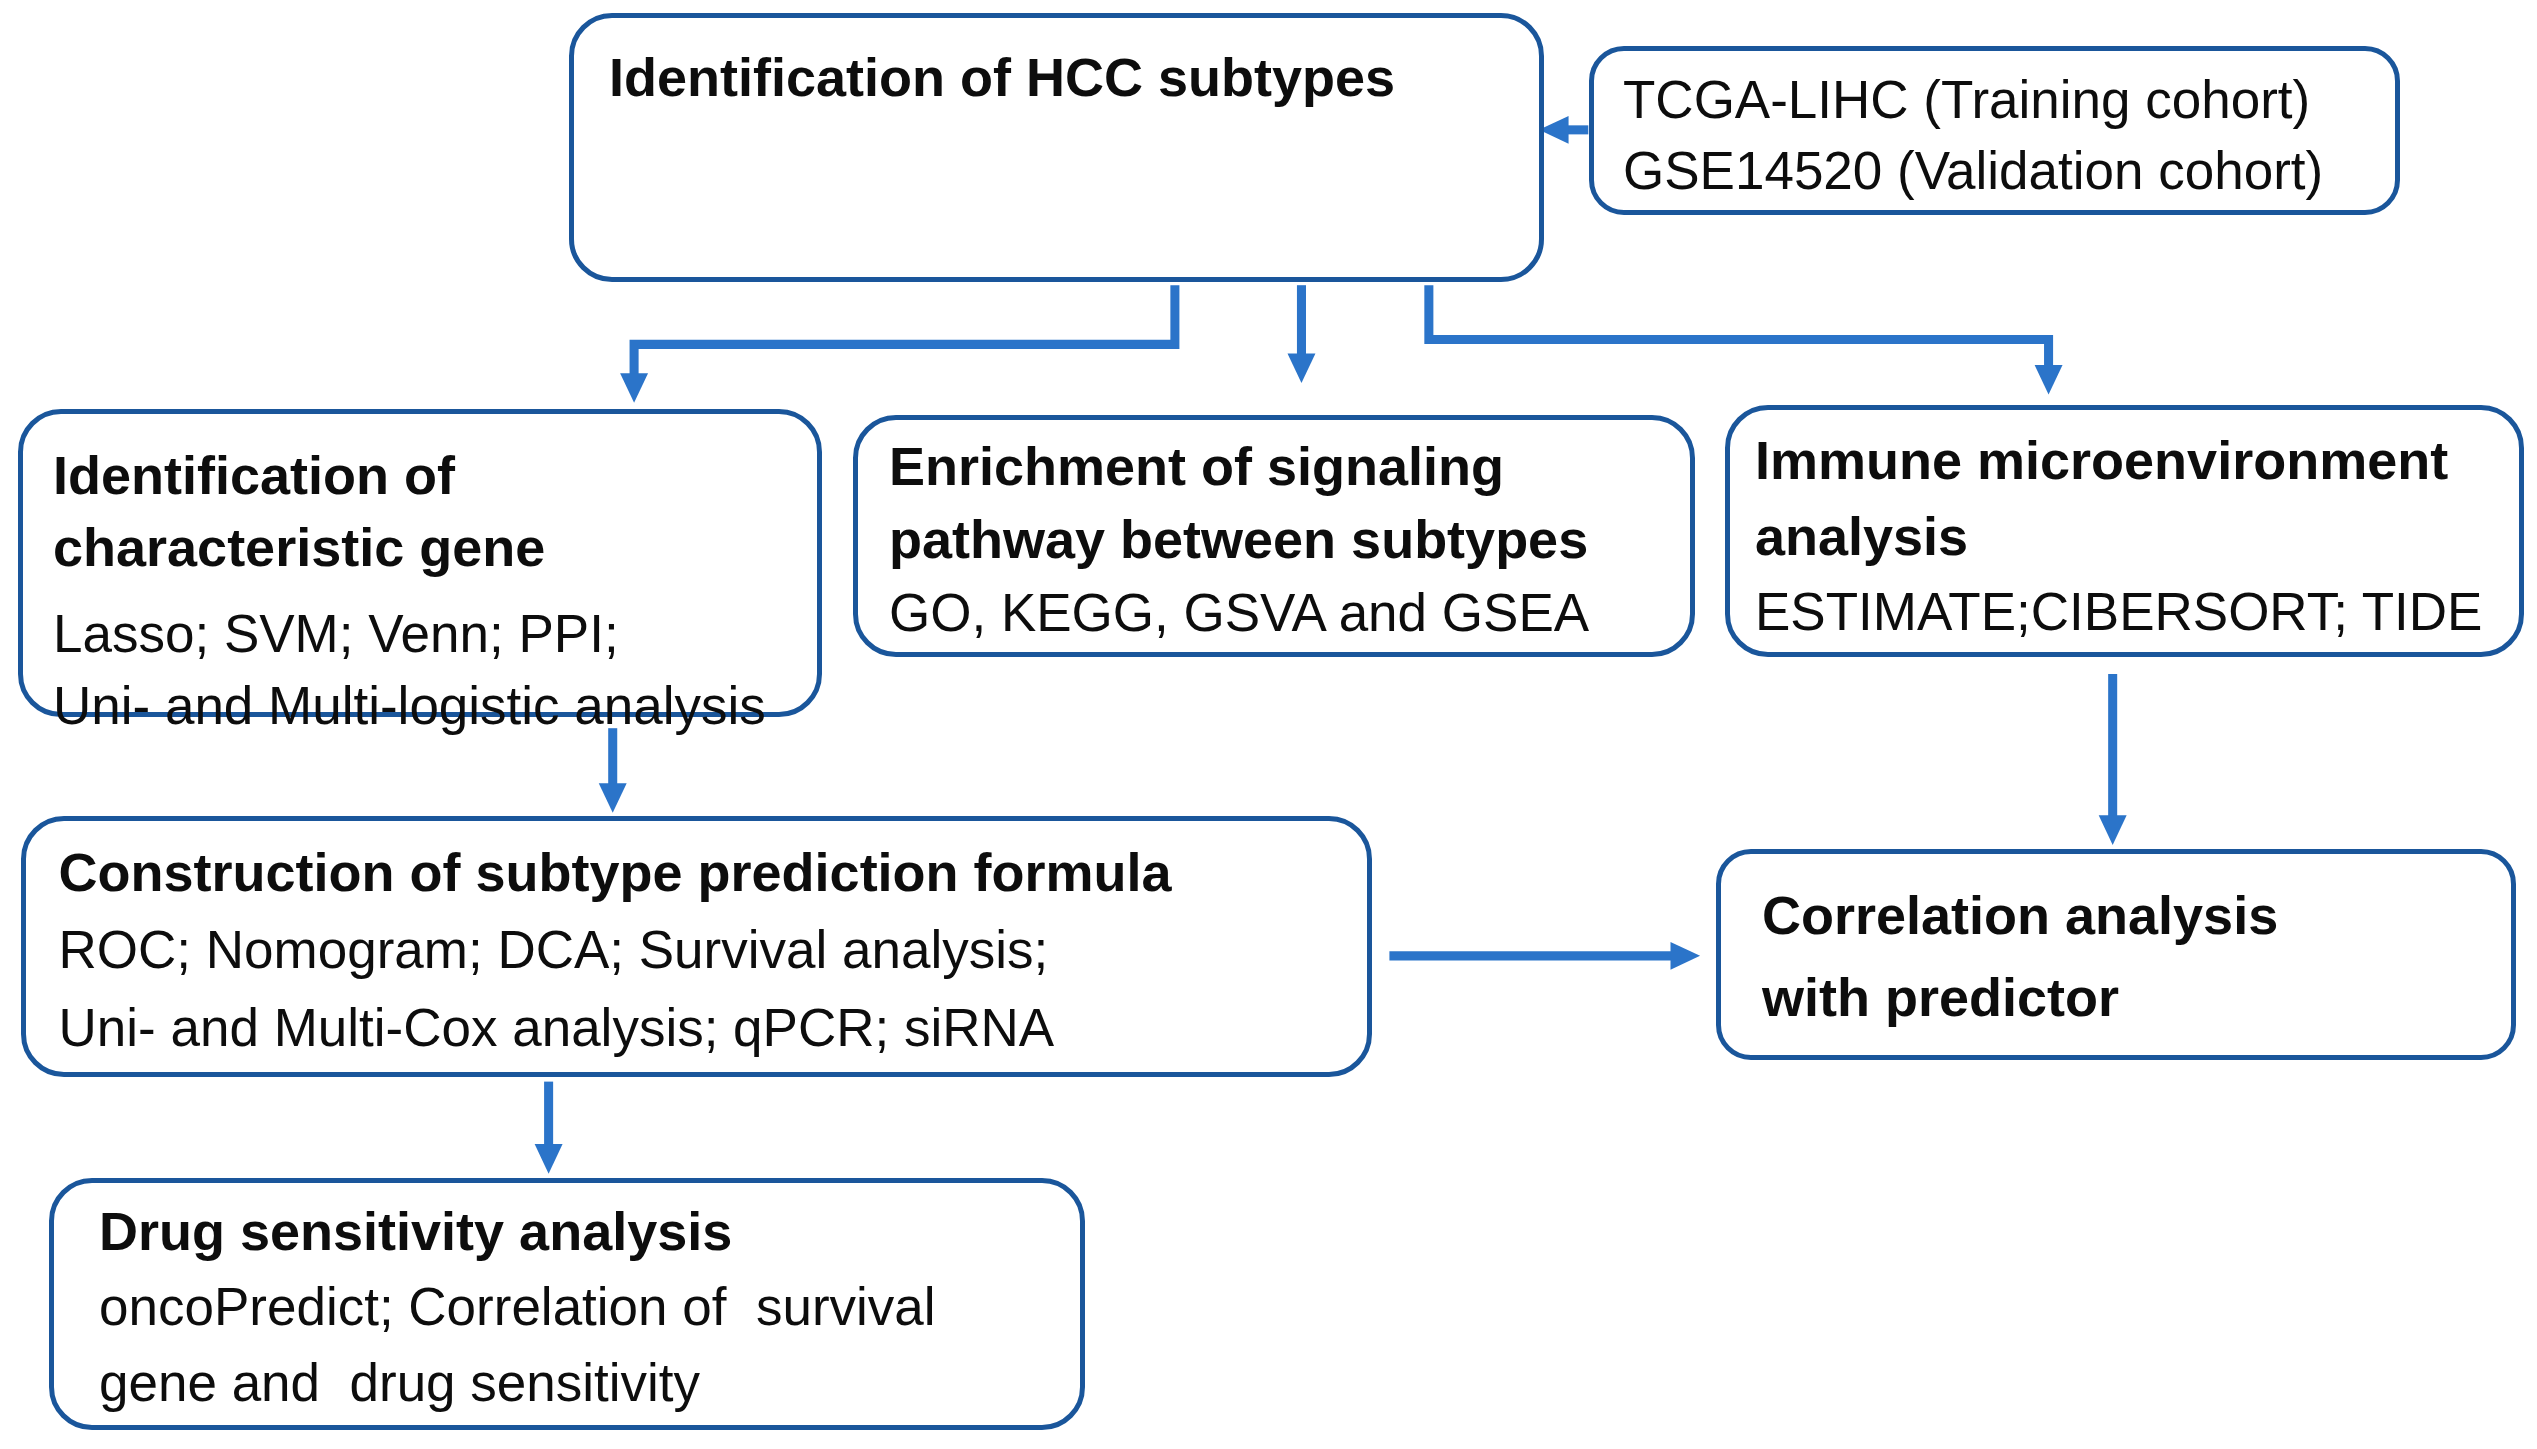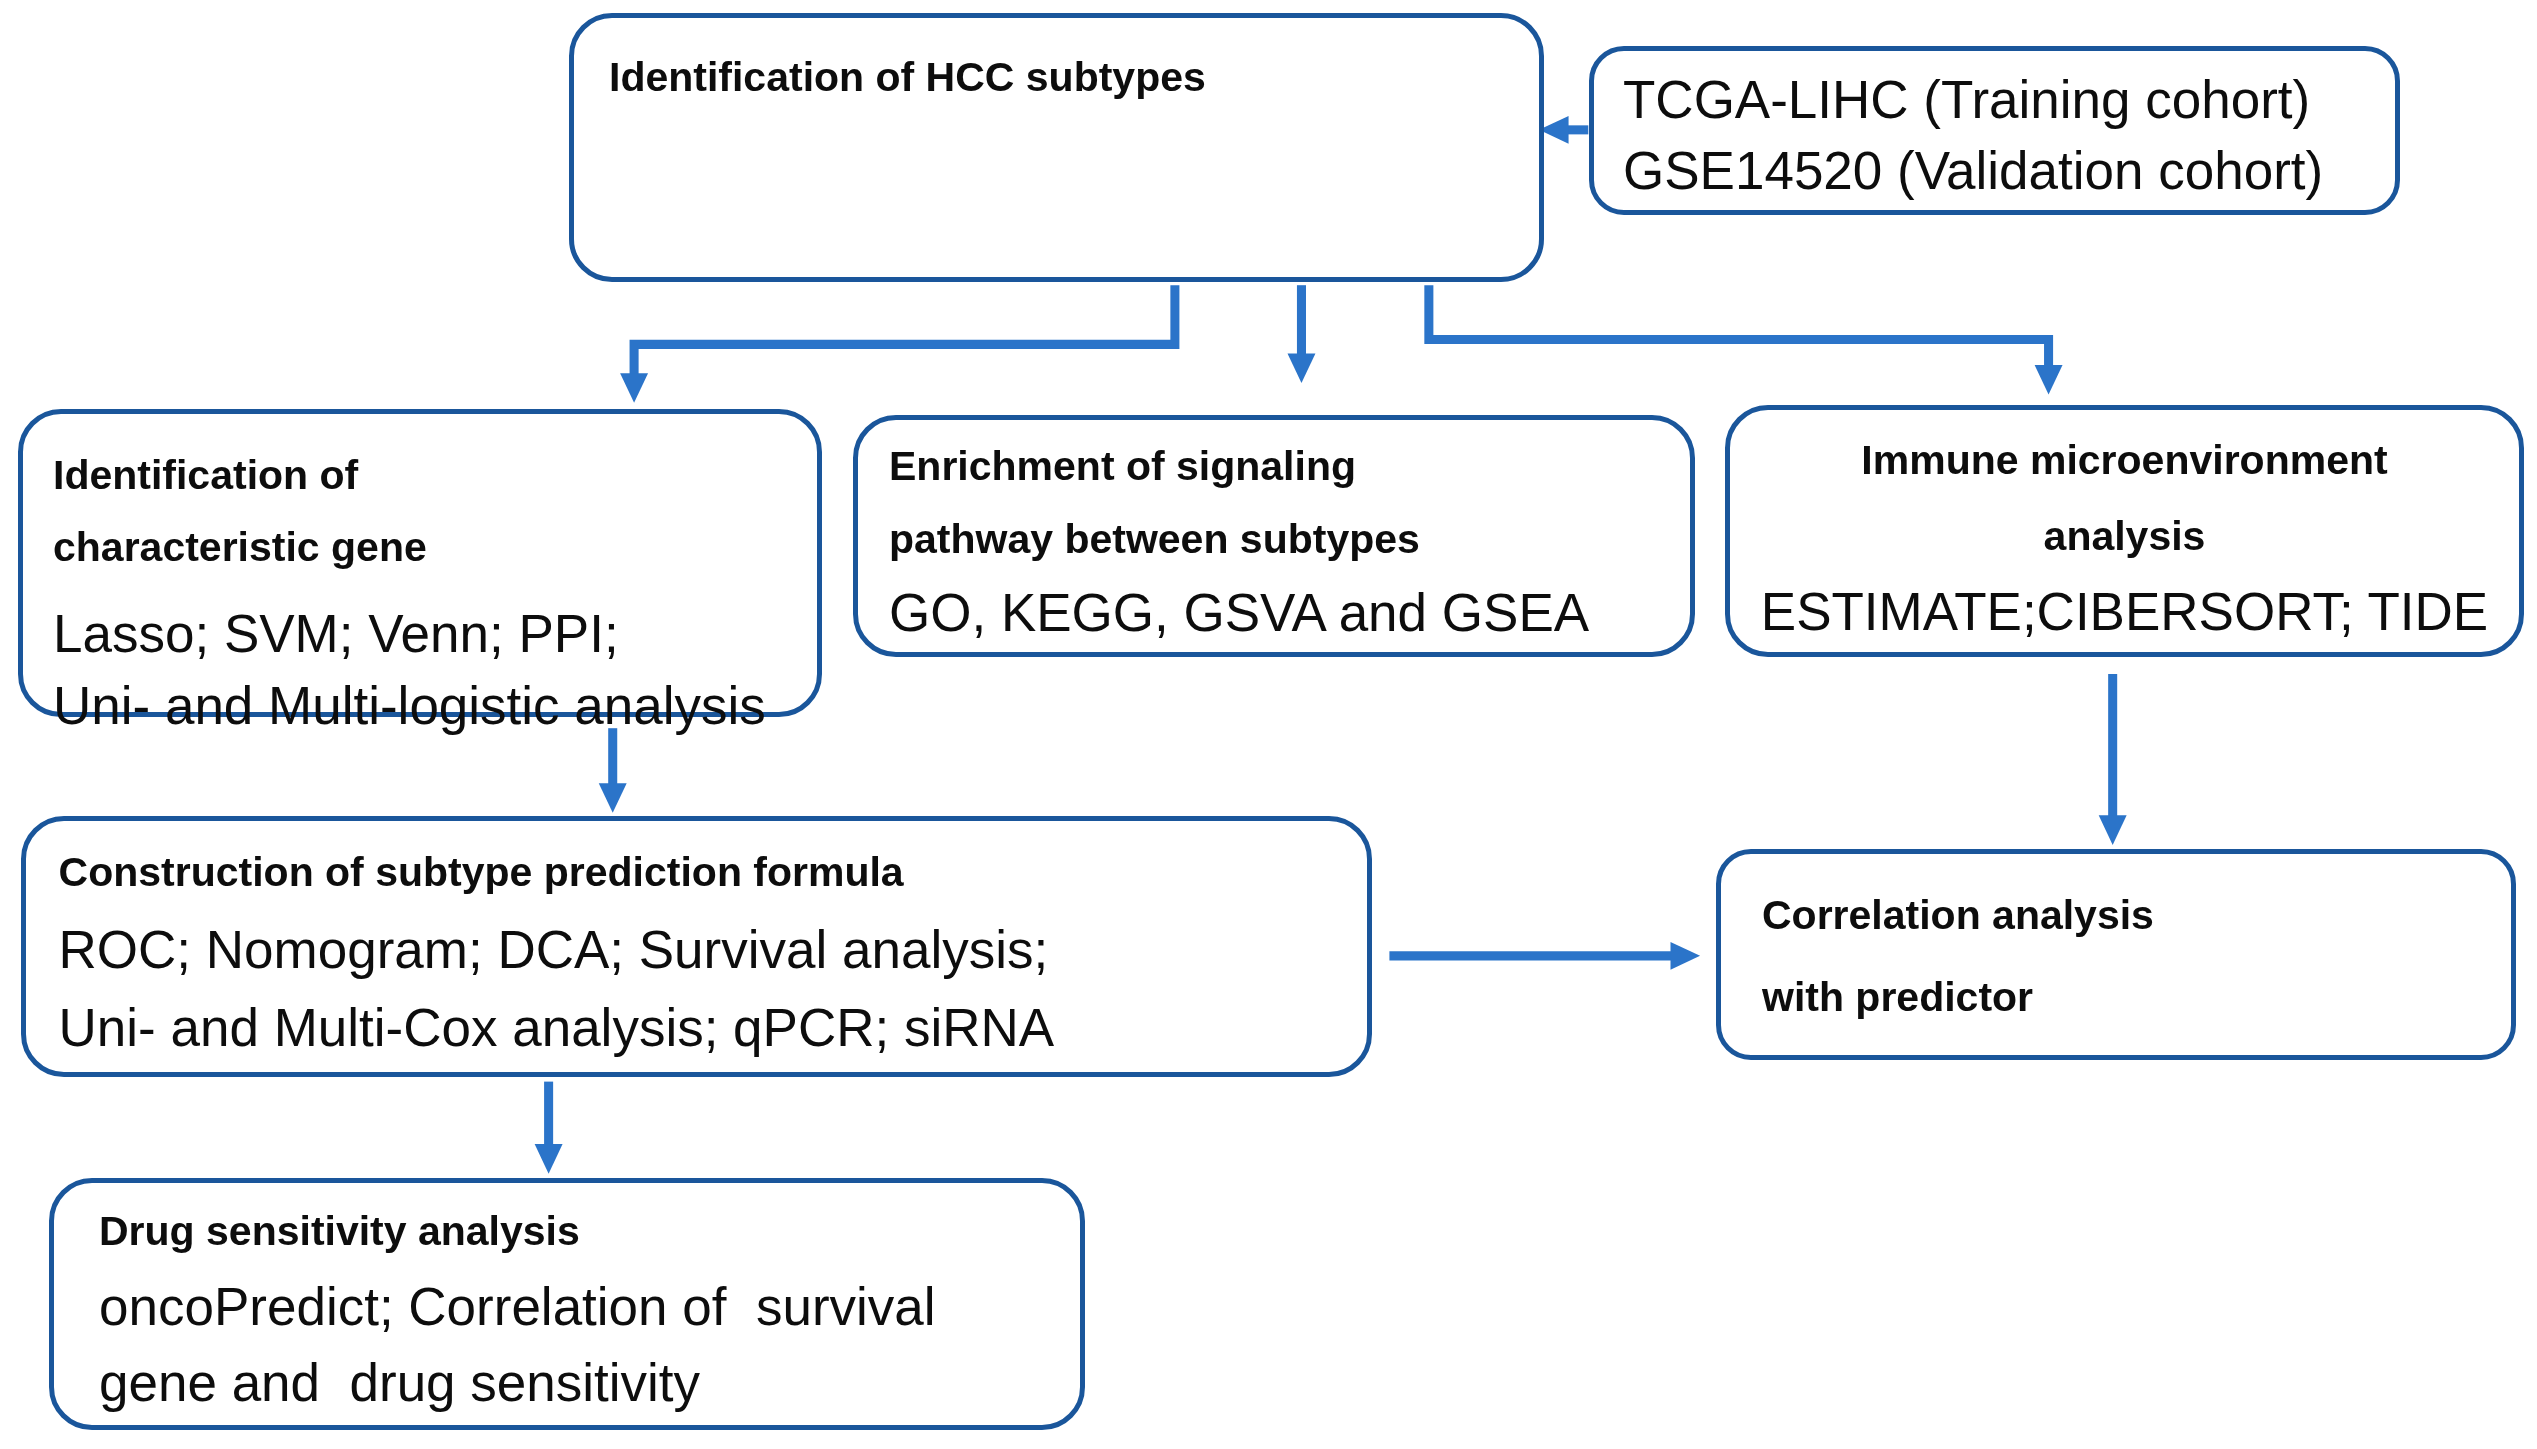--- a/index.html
+++ b/index.html
@@ -34,39 +34,39 @@
   }
   .box {
     position: absolute;
     box-sizing: border-box;
     background: #ffffff;
     border: 5.8px solid var(--box-border, #1a569b);
     border-radius: 43px;
   }
   .box .title {
     font-weight: bold;
-    font-size: 41px;
+    font-size: 54px;
     white-space: pre-wrap;
   }
   .box .body {
     font-weight: normal;
     font-size: 53px;
     white-space: pre-wrap;
   }
   
   .b-hcc          { left: 569px;  top: 13px;   width: 975px; height: 269px; padding: 20px 35px; }
   .b-hcc .title,  .b-hcc .body   { line-height: 79px; }
   .b-cohorts      { left: 1589px; top: 46px;   width: 811px;  height: 169px; padding: 13px 29px; border-radius: 35px; }
   .b-cohorts .body { line-height: 71px; }
   .b-gene         { left: 18px;   top: 409px;  width: 804px;  height: 308px; padding: 10px 30px; }
   .b-gene .title, .b-gene .body  { line-height: 72px; margin-top: 15px; }
   .b-enrich       { left: 853px; top: 415px;  width: 842px; height: 242px; padding: 10px 31px; }
   .b-enrich .title, .b-enrich .body { line-height: 73px; }
   .b-immune       { left: 1725px; top: 405px;  width: 799px;  height: 252px; padding: 11.5px 25px; }
-  .b-immune .title, .b-immune .body { line-height: 76px; text-align: center; }
+  .b-immune .title, .b-immune .body { line-height: 76px; }
   .b-formula      { left: 20.6px;   top: 816px;  width: 1351px; height: 261px; padding: 11.5px 33px; }
   .b-formula .title, .b-formula .body { line-height: 78px; }
   .b-corr         { left: 1716px; top: 849px; width: 800px;  height: 211px; padding: 20px 41px; border-radius: 35px; }
   .b-corr .title  { line-height: 82px; }
   .b-drug         { left: 49px;   top: 1178px; width: 1036px; height: 252px; padding: 10px 45px; }
   .b-drug .title, .b-drug .body  { line-height: 76px; }
 </style>
 </head>
 <body>
 

